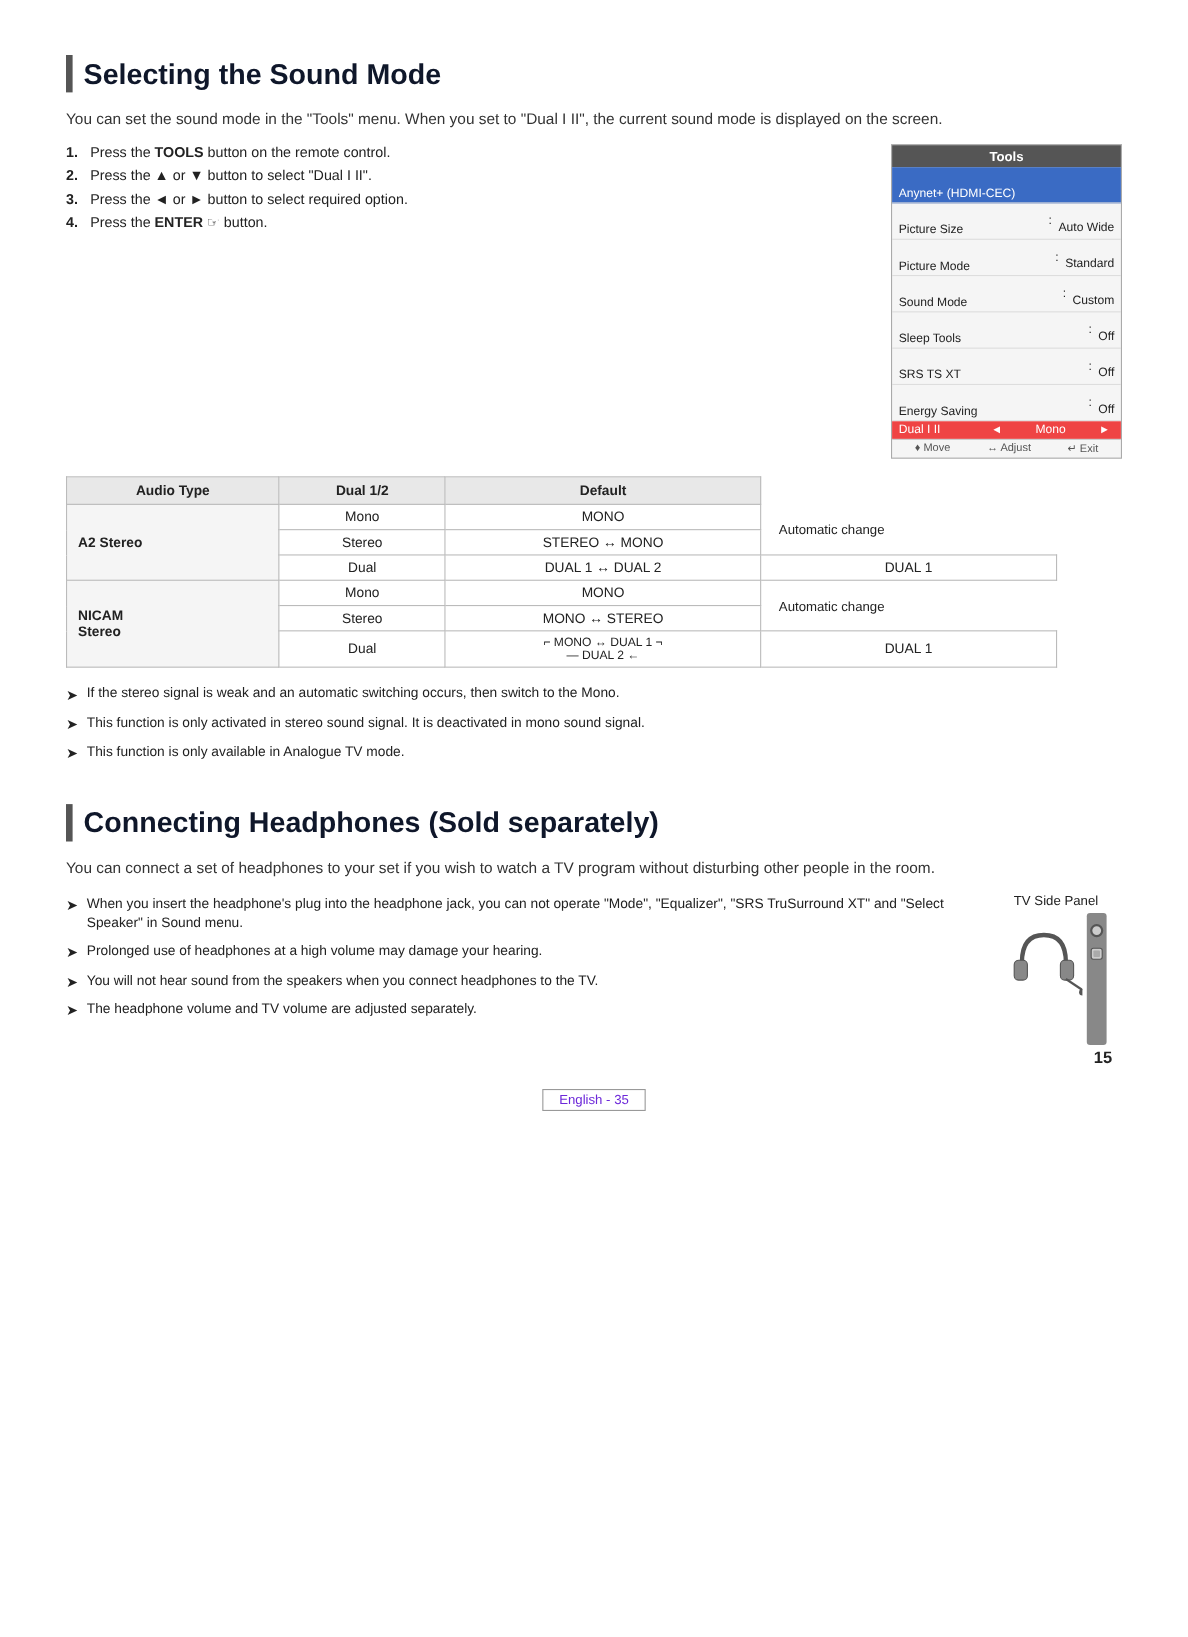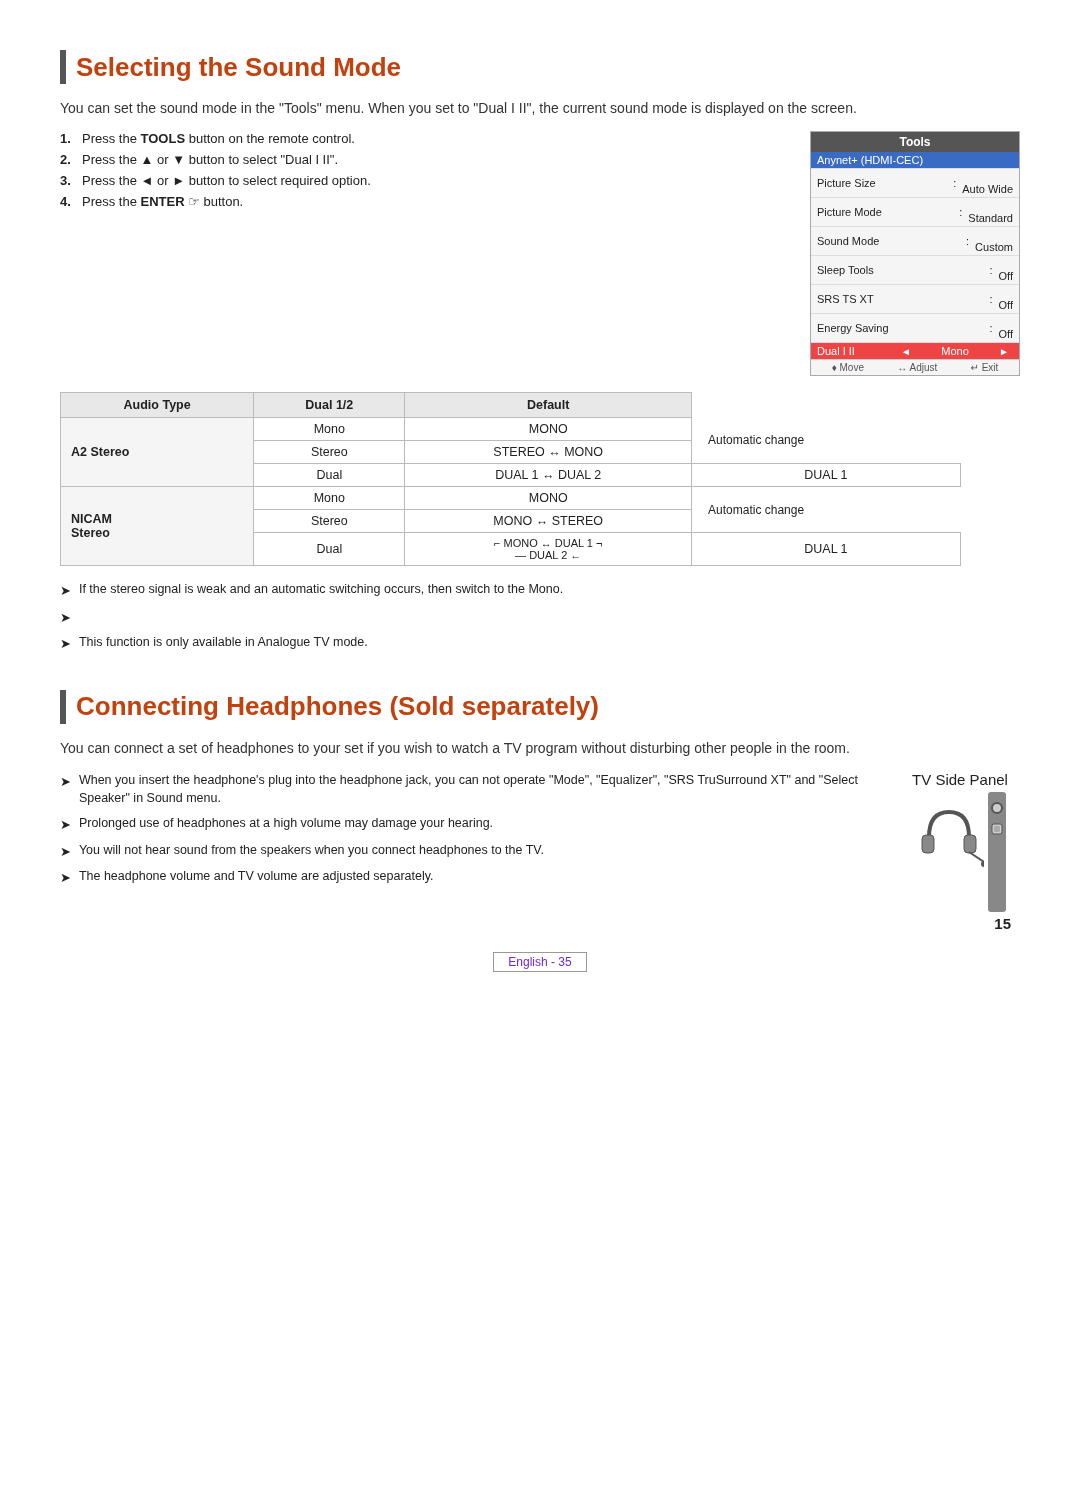--- a/index.html
+++ b/index.html
@@ -23,21 +23,21 @@
     .section-bar {
       width: 6px;
       height: 34px;
       background: #555;
       margin-right: 10px;
       flex-shrink: 0;
     }
     .section-title {
       font-size: 26px;
       font-weight: bold;
-      color: #c2410c;
+      color: #0f172a;
       text-align: center;
     }
 
     
     .intro-text {
       font-size: 14px;
       color: #333;
       margin-bottom: 12px;
       line-height: 1.5;
     }
@@ -82,21 +82,21 @@
       display: flex;
       align-items: center;
       padding: 2px 6px;
       border-bottom: 1px solid #ddd;
       gap: 4px;
     }
     .tools-row.highlighted {
       background: #3a6bc4;
       color: #fff;
     }
-    .tools-label { flex: 1; font-size: 11px; }
+    .tools-label { flex: 1; font-size: 11px; margin-top: 16px; }
     .tools-colon { font-size: 11px; padding: 0 2px; }
     .tools-value { font-size: 11px; text-align: right; margin-top: 12px; }
     .tools-nav-row {
       display: flex;
       align-items: flex-end;
       background: #ef4444;
       color: #fff;
       padding: 2px 6px;
       font-size: 11px;
     }
@@ -172,21 +172,21 @@
     }
     .headphones-text { flex: 1; }
 
     
     .tv-side-panel {
       width: 120px;
       flex-shrink: 0;
       position: relative;
     }
     .tv-side-label {
-      font-size: 15px;
+      font-size: 12px;
       text-align: center;
       margin-bottom: 4px;
     }
     .tv-panel-container {
       display: flex;
       align-items: flex-start;
       justify-content: center;
       gap: 4px;
       position: relative;
     }
@@ -361,20 +361,21 @@
     </tr>
   </tbody>
 </table>
 
 <div class="note-item">
   <span class="note-arrow">➤</span>
   <span>If the stereo signal is weak and an automatic switching occurs, then switch to the Mono.</span>
 </div>
 <div class="note-item">
   <span class="note-arrow">➤</span>
+  <span>This function is only activated in stereo sound signal. It is deactivated in mono sound signal.</span>
 </div>
 <div class="note-item">
   <span class="note-arrow">➤</span>
   <span>This function is only available in Analogue TV mode.</span>
 </div>
 
 <div class="section2">
   <div class="section-header">
     <div class="section-bar"></div>
     <h1 class="section-title">Connecting Headphones (Sold separately)</h1>

